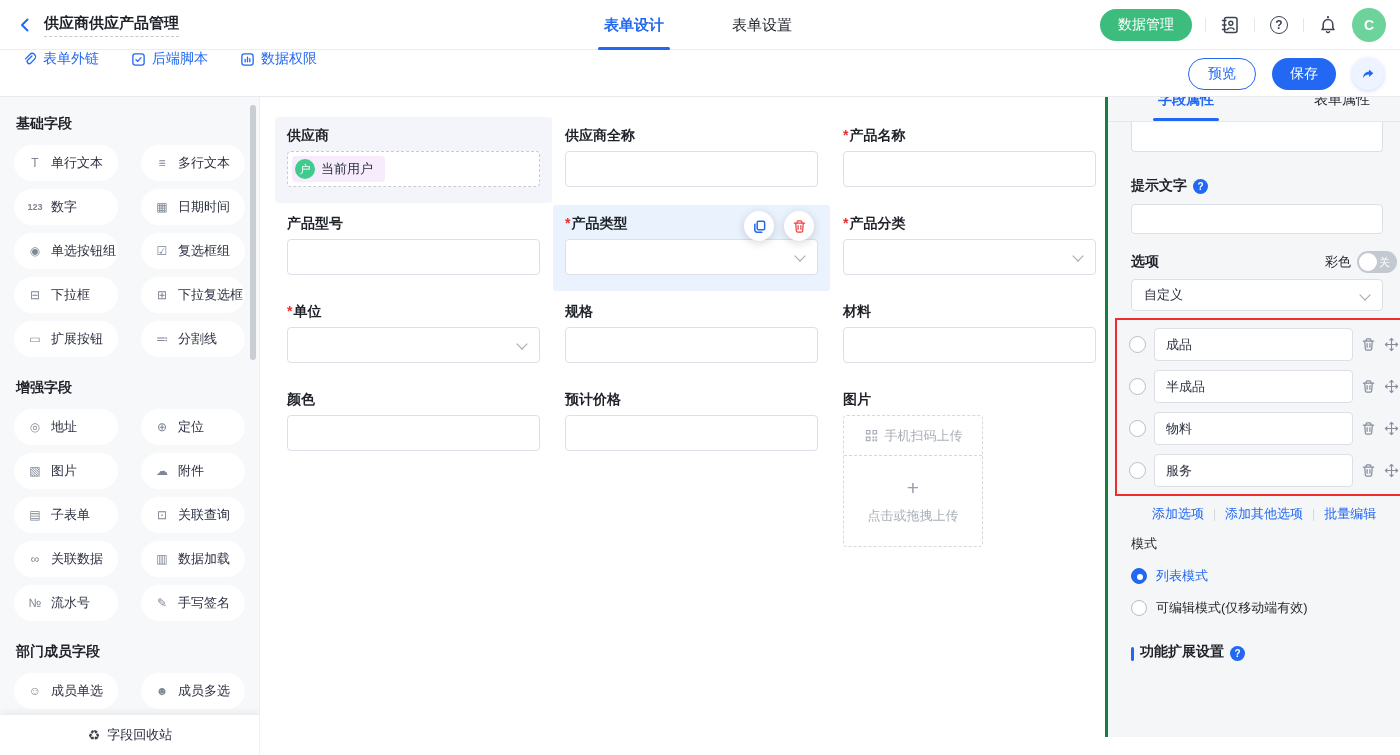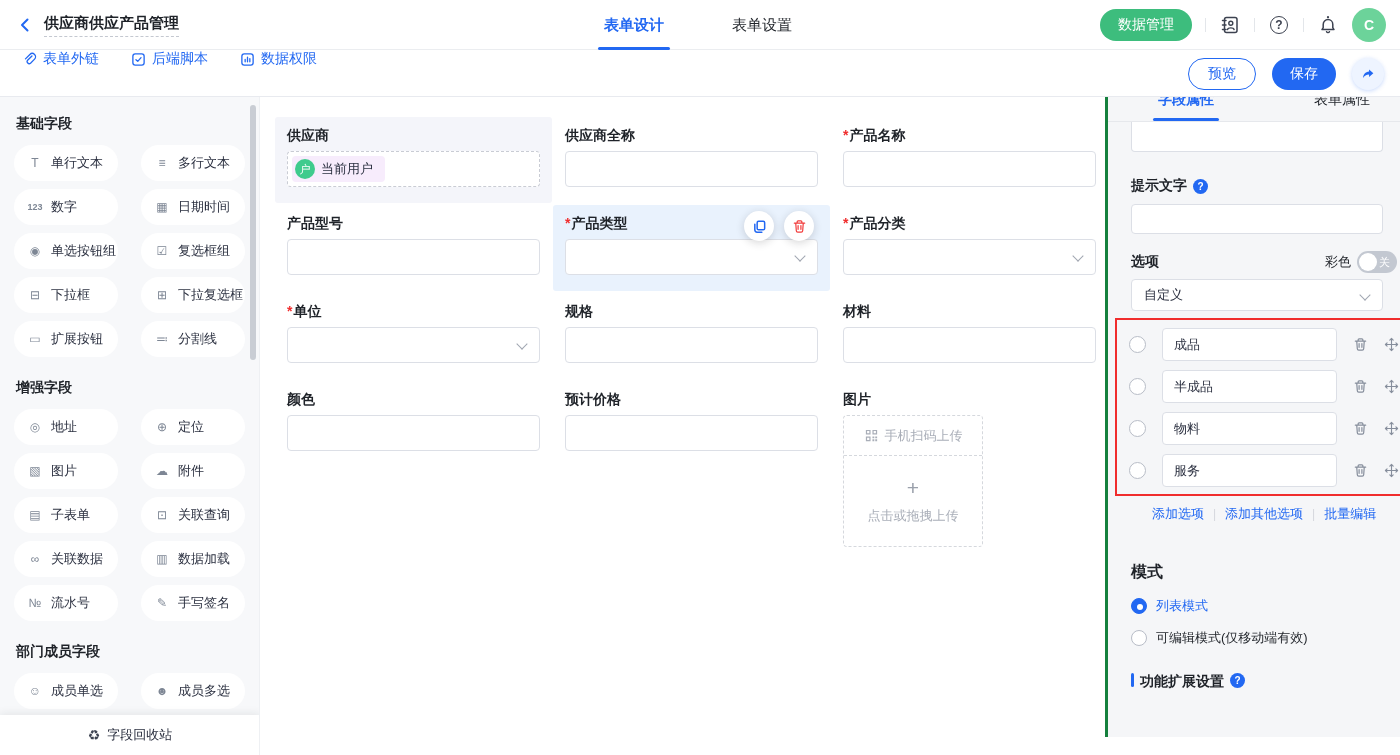--- a/index.html
+++ b/index.html
@@ -83,36 +83,36 @@
   .opt-head { display:flex; align-items:center; justify-content:space-between; margin-top:17px; }
   .toggle-wrap { display:flex; align-items:center; gap:6px; }
   .toggle-lbl { font-size:13px; color:#1f2329; }
   .toggle { position:relative; width:40px; height:22px; border-radius:11px; background:#c3c8d1; cursor:pointer; }
   .toggle .knob { position:absolute; left:2px; top:2px; width:18px; height:18px; border-radius:50%; background:#fff; }
   .toggle .st { position:absolute; right:7px; top:4px; font-size:11px; color:#fff; }
   .p-select { position:relative; width:252px; height:32px; background:#fff; border:1px solid #dcdfe6; border-radius:4px; margin-top:6px; cursor:pointer; }
   .p-select .val { font-size:13px; color:#2b3040; line-height:30px; padding-left:12px; }
   .p-select .chev { top:11px; }
   .opt-box { margin:7px -16px 0; border:2px solid #f02d2d; padding:8px 12px 7px; }
-  .opt-row { display:flex; align-items:center; gap:16px; margin-bottom:9px; }
+  .opt-row { display:flex; align-items:center; gap:8px; margin-bottom:9px; }
   .opt-row:last-child { margin-bottom:0; }
   .radio { width:17px; height:17px; border-radius:50%; border:1px solid #b8bdc7; background:#fff; flex:none; cursor:pointer; }
   .opt-input { flex:1; height:33px; min-width:0; background:#fff; border:1px solid #dcdfe6; border-radius:4px; font-family:inherit; font-size:13px; padding:0 11px; color:#2b3040; }
   .icon-btn { color:#868e9c; display:flex; align-items:center; cursor:pointer; flex:none; }
   .opt-links { display:flex; align-items:center; justify-content:center; gap:9px; margin-top:9px; }
   .opt-link { font-size:13px; color:#2268f2; cursor:pointer; }
   .lsep { color:#d4d7dd; font-size:12px; }
-  .mode-title { font-size:16px; font-weight:700; color:#1f2329; margin-top:39px; }
+  .mode-title { font-size:13px; font-weight:400; color:#1f2329; margin-top:12px; }
   .radio-row { display:flex; align-items:center; gap:9px; margin-top:14px; cursor:pointer; }
   .radio-row .rlabel { font-size:13px; color:#1f2329; }
   .radio-row.sel .rlabel { color:#2268f2; }
   .radio-ctl { width:16px; height:16px; border-radius:50%; border:1px solid #b8bdc7; background:#fff; flex:none; }
   .radio-row.sel .radio-ctl { border:1px solid #2268f2; background:#2268f2; position:relative; }
   .radio-row.sel .radio-ctl::after { content:""; position:absolute; left:5px; top:5px; width:6px; height:6px; border-radius:50%; background:#fff; }
-  .ext-head { display:flex; align-items:flex-start; margin-top:26px; }
+  .ext-head { display:flex; align-items:flex-end; margin-top:26px; }
   .blue-bar { width:3px; height:14px; background:#2268f2; border-radius:2px; margin-right:6px; }
   .btn-add { width:252px; height:32px; margin-top:13px; background:#fff; border:1px solid #dcdfe6; border-radius:4px; font-family:inherit; font-size:14px; color:#2b3040; cursor:pointer; }
   svg { display:block; }
 </style>
 </head>
 <body>
 
 <div class="app">
 
   <header class="topbar">

